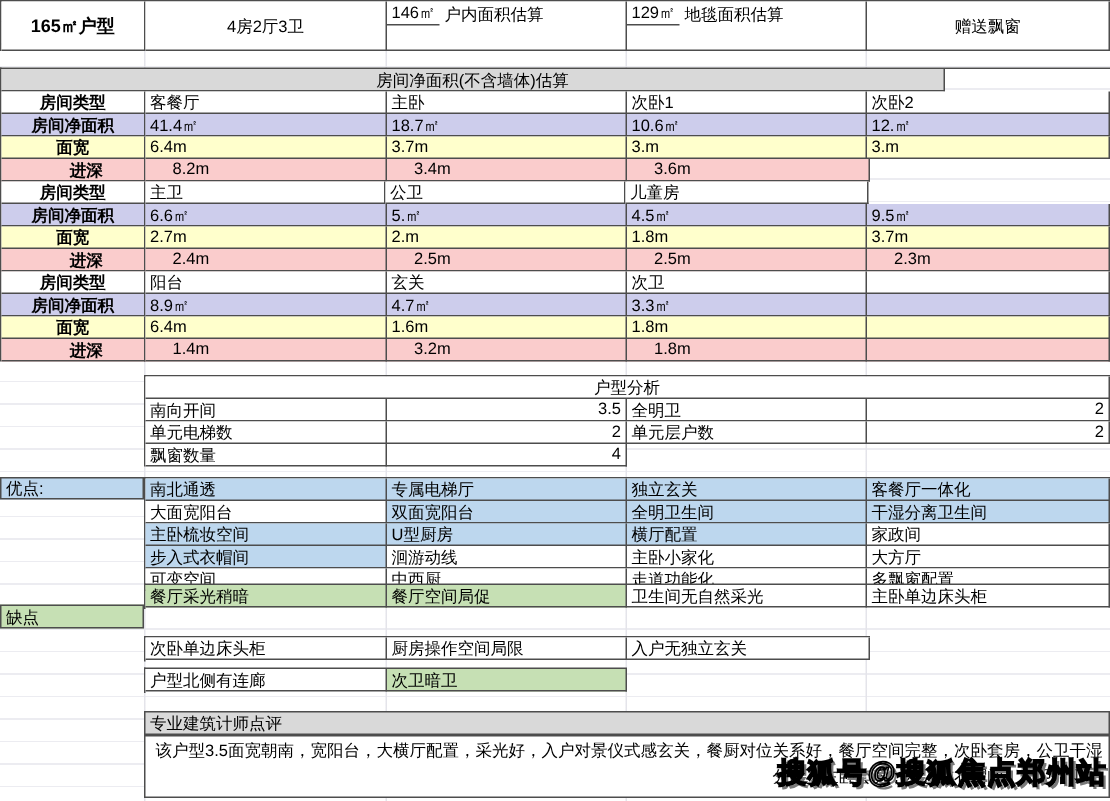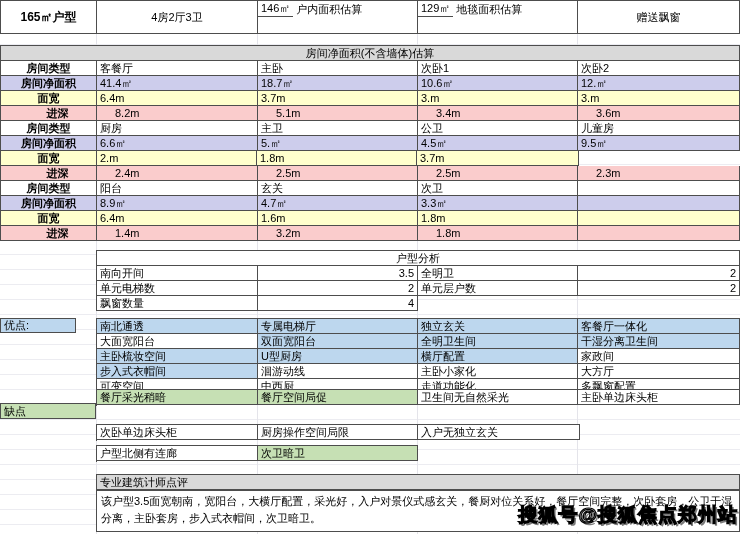--- a/index.html
+++ b/index.html
@@ -9,31 +9,32 @@
     background-color:#fff;
     background-image:
       linear-gradient(#e4e4ea,#e4e4ea),
       linear-gradient(#e4e4ea,#e4e4ea),
       linear-gradient(#e4e4ea,#e4e4ea),
       linear-gradient(#e4e4ea,#e4e4ea),
       repeating-linear-gradient(to bottom,transparent 0,transparent 14px,#ececf1 14px,#ececf1 15px);
     background-size:1px 100%,1px 100%,1px 100%,1px 100%,auto;
     background-position:96px 0,257px 0,417px 0,577px 0,0 0;
     background-repeat:no-repeat,no-repeat,no-repeat,no-repeat,repeat;
+    text-align:right;
   }
   .abs{position:absolute;}
   .tbl{border-left:1px solid #4d4d4d;border-top:1px solid #4d4d4d;}
   .row{display:flex;height:15px;}
   .c{
     box-sizing:border-box;display:flex;align-items:center;
     border-right:1px solid #4d4d4d;border-bottom:1px solid #4d4d4d;
     padding:0 3px;white-space:nowrap;overflow:hidden;background:#fff;
   }
   .w0{width:96px}.w1{width:161px}.w2{width:160px}.w3{width:160px}.w4{width:162px}
-  .wfull{width:739px}
+  .wfull{width:629px}
   .lab{justify-content:center;font-weight:bold;padding:0;}
   .ctr{justify-content:center;}
   .num{justify-content:flex-end;}
   .bold{font-weight:bold;}
   .gray .c{background:#D9D9D9;}
   .lav .c{background:#CDCDEC;}
   .yel .c{background:#FFFFCC;}
   .pnk .c{background:#FACCCC;padding-left:18px;}
   .hl{background:#BDD7EE !important;}
   .gl{background:#C6E0B4 !important;}
@@ -100,41 +101,40 @@
     <div class="row yel">
       <div class="c w0 lab">面宽</div>
       <div class="c w1">6.4m</div>
       <div class="c w2">3.7m</div>
       <div class="c w3">3.m</div>
       <div class="c w4">3.m</div>
     </div>
     <div class="row pnk">
       <div class="c w0 lab">进深</div>
       <div class="c w1">8.2m</div>
-      <div class="c w2">5.1m</div>
       <div class="c w3">3.4m</div>
       <div class="c w4">3.6m</div>
     </div>
 
     <div class="row">
       <div class="c w0 lab">房间类型</div>
-      <div class="c w1">厨房</div>
       <div class="c w2">主卫</div>
       <div class="c w3">公卫</div>
       <div class="c w4">儿童房</div>
     </div>
     <div class="row lav">
       <div class="c w0 lab">房间净面积</div>
       <div class="c w1">6.6㎡</div>
       <div class="c w2">5.㎡</div>
       <div class="c w3">4.5㎡</div>
       <div class="c w4">9.5㎡</div>
     </div>
     <div class="row yel">
       <div class="c w0 lab">面宽</div>
+      <div class="c w1">2.7m</div>
       <div class="c w2">2.m</div>
       <div class="c w3">1.8m</div>
       <div class="c w4">3.7m</div>
     </div>
     <div class="row pnk">
       <div class="c w0 lab">进深</div>
       <div class="c w1">2.4m</div>
       <div class="c w2">2.5m</div>
       <div class="c w3">2.5m</div>
       <div class="c w4">2.3m</div>
@@ -187,21 +187,21 @@
       <div class="c w4 num">2</div>
     </div>
     <div class="row">
       <div class="c w1">飘窗数量</div>
       <div class="c w2 num">4</div>
       <div class="c w3 ghost"></div>
       <div class="c w4 ghost"></div>
     </div>
   </div>
 
-  <div class="abs labelbox hl" style="left:0;top:318px;width:76px;height:15px;">优点:</div>
+  <div class="abs labelbox hl" style="left:0;top:318px;width:96px;height:15px;">优点:</div>
   <div class="abs tbl" style="left:96px;top:318px;">
     <div class="row">
       <div class="c w1 hl">南北通透</div>
       <div class="c w2 hl">专属电梯厅</div>
       <div class="c w3 hl">独立玄关</div>
       <div class="c w4 hl">客餐厅一体化</div>
     </div>
     <div class="row">
       <div class="c w1">大面宽阳台</div>
       <div class="c w2 hl">双面宽阳台</div>

